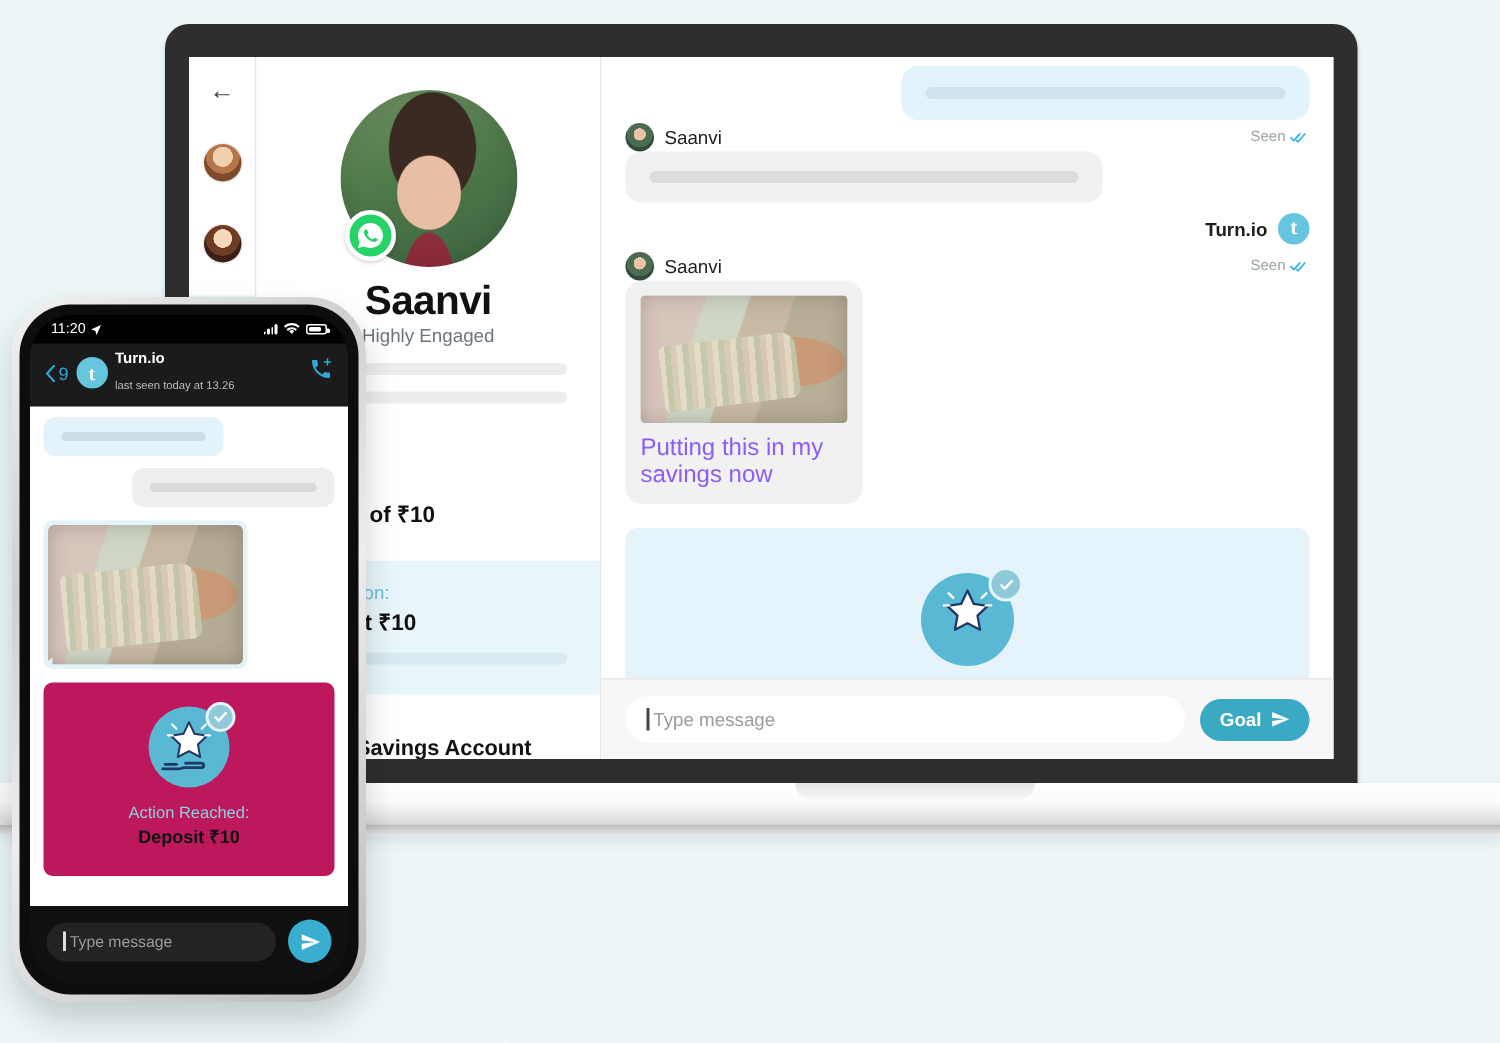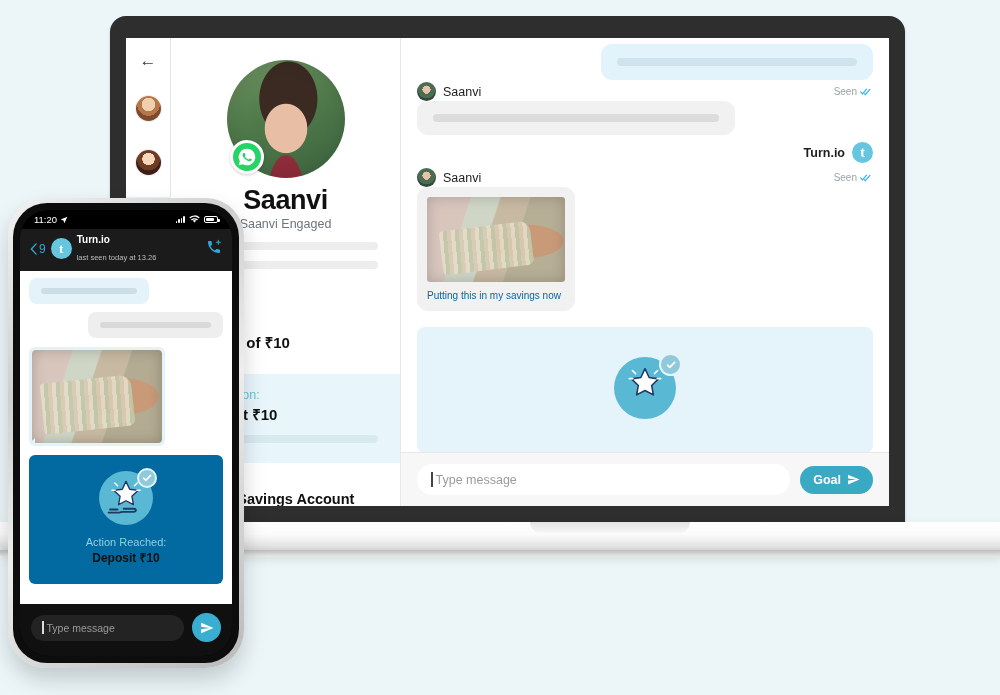--- a/index.html
+++ b/index.html
@@ -124,21 +124,21 @@
       linear-gradient(108deg, #d8c6bd 0 26%, #cfd6c6 27% 44%, #c7b9a2 45% 62%, #b7ae96 63% 100%),
       #cbbfae;
     box-shadow: inset 0 0 14px rgba(0,0,0,.2);
     position: relative; overflow: hidden;
   }
   .media-img::after{
     content:""; position:absolute; left:10%; top:34%; width:66%; height:52%;
     background: repeating-linear-gradient(92deg,#e5dcc8 0 4px,#c2c8a9 4px 8px,#d9cbb4 8px 12px);
     border-radius: 4px 10px 6px 4px; transform: rotate(-7deg); opacity:.92;
   }
-  .media-cap { font-size: 10px; color: #0369a1; margin-top: 8px; }
+  .media-cap { font-size: 16px; color: #8b5cf6; margin-top: 8px; }
 
   .action-card { background: #e5f4fb; border-radius: 8px; margin-top: 16px; padding: 30px 0 34px; text-align: center; }
   .badge-ico { position: relative; width: 62px; height: 62px; margin: 0 auto; }
   .badge-ico .disc { width: 62px; height: 62px; border-radius: 50%; background: #59b8d4; }
   .badge-ico .star { position: absolute; left: 13px; top: 9px; width: 36px; height: 36px; }
   .badge-ico .hand { position: absolute; left: 9px; bottom: 10px; width: 44px; height: 18px; }
   .badge-ico .tick {
     position: absolute; right: -6px; top: -4px; width: 23px; height: 23px; border-radius: 50%;
     background: #8fc9da; border: 2px solid #e5f4fb; display: flex; align-items: center; justify-content: center;
   }
@@ -195,21 +195,21 @@
       radial-gradient(ellipse at 70% 50%, #c99a78 0 27%, transparent 28%),
       linear-gradient(108deg, #d8c6bd 0 25%, #cfd6c6 26% 43%, #c7b9a2 44% 62%, #b4ab93 63% 100%),
       #cbbfae;
     box-shadow: inset 0 0 14px rgba(0,0,0,.22); position: relative; overflow: hidden;
   }
   .pmedia-img::after{
     content:""; position:absolute; left:8%; top:32%; width:70%; height:55%;
     background: repeating-linear-gradient(92deg,#e5dcc8 0 4px,#c2c8a9 4px 8px,#d9cbb4 8px 12px);
     border-radius: 4px 12px 6px 4px; transform: rotate(-6deg); opacity:.93;
   }
-  .p-action { margin-top: 9px; background: #0369a1; border-radius: 6px; padding: 16px 0 18px; text-align: center; }
+  .p-action { margin-top: 9px; background: #be185d; border-radius: 6px; padding: 16px 0 18px; text-align: center; }
   .p-action .badge-ico { width: 54px; height: 54px; }
   .p-action .disc { width: 54px; height: 54px; }
   .p-action .star { left: 11px; top: 8px; width: 32px; height: 32px; }
   .p-action .hand { left: 8px; bottom: 9px; width: 38px; height: 16px; }
   .p-action .tick { width: 20px; height: 20px; right: -4px; top: -3px; }
   .p-action .ac-lbl { font-size: 11px; }
   .p-action .ac-val { font-size: 12px; }
 
   .ph-comp { background: #101010; padding: 9px 11px 14px; display: flex; align-items: center; gap: 8px; }
   .ph-cbox { flex: 1; height: 26px; background: #232323; border-radius: 13px; display: flex; align-items: center; padding: 0 11px; }
@@ -243,21 +243,21 @@
         <div class="profile">
           <div class="photo-wrap">
             <div class="photo"></div>
             <div class="wa-badge">
               <svg viewBox="0 0 24 24">
                   <path d="M12 2a10 10 0 0 0-8.6 15.1L2 22l5-1.3A10 10 0 1 0 12 2zm5.1 14c-.2.6-1.2 1.2-1.7 1.2-.4 0-1 .1-3.2-.9-2.7-1.2-4.4-4-4.5-4.2-.1-.2-1-1.4-1-2.6s.6-1.8.9-2.1c.2-.2.5-.3.7-.3h.5c.2 0 .4 0 .6.5l.8 2c.1.2.1.4 0 .5l-.3.5-.3.3c-.1.1-.3.3-.1.6.2.3.8 1.3 1.7 2.1 1.1 1 2 1.3 2.3 1.4.2.1.4.1.6-.1l.8-1c.2-.2.4-.2.6-.1l1.9.9c.2.1.4.2.4.3.1.1.1.6-.1 1.1z"></path>
                 </svg>
             </div>
           </div>
           <div class="pname">Saanvi</div>
-          <div class="psub">Saanvi Engaged</div>
+          <div class="psub">Highly Engaged</div>
           <div class="skel" style="width:100%"></div>
           <div class="skel" style="width:100%"></div>
 
           <div><span class="goal-tab">Goal</span></div>
           <div class="goal-line">Saving of ₹10</div>
 
           <div class="next-card">
             <div class="next-lbl">Next Action:</div>
             <div class="next-val">Deposit ₹10</div>
             <div class="skel" style="width:100%"></div>

